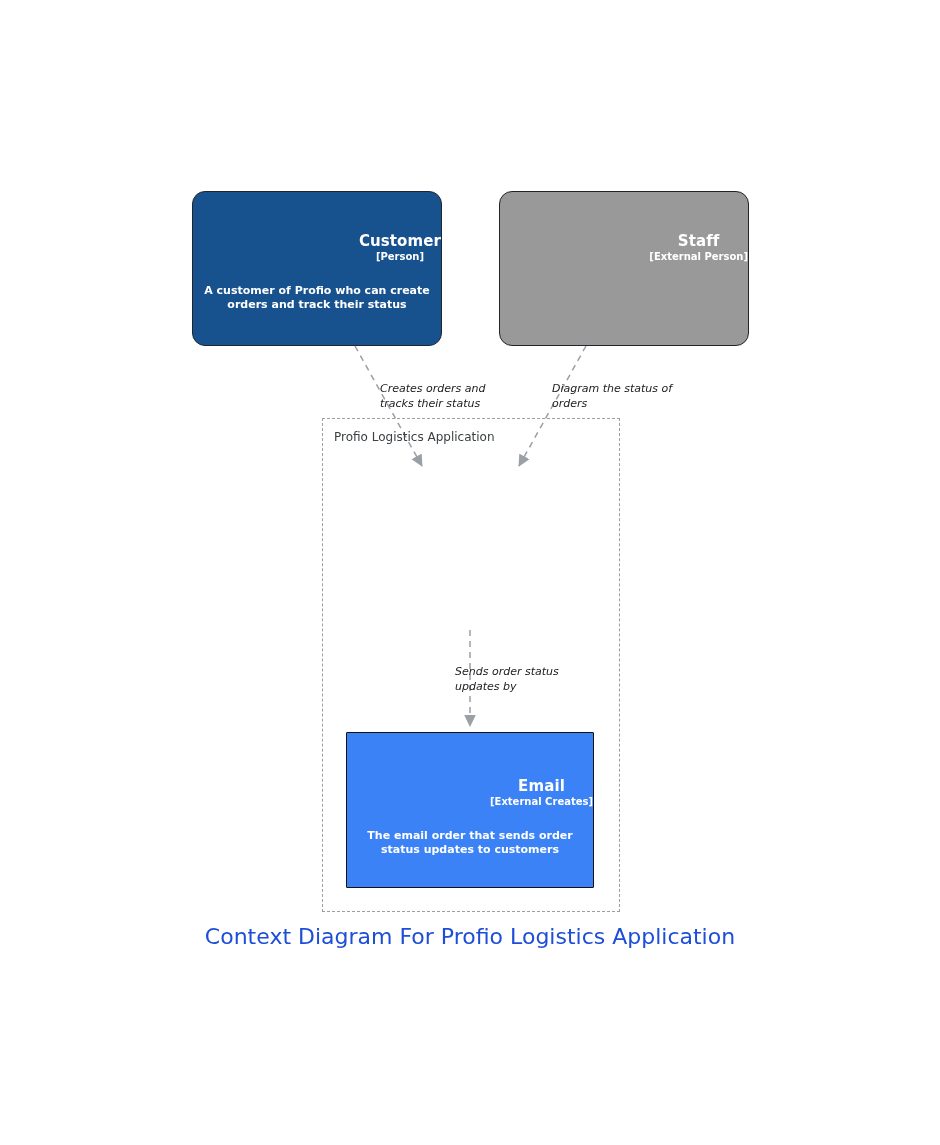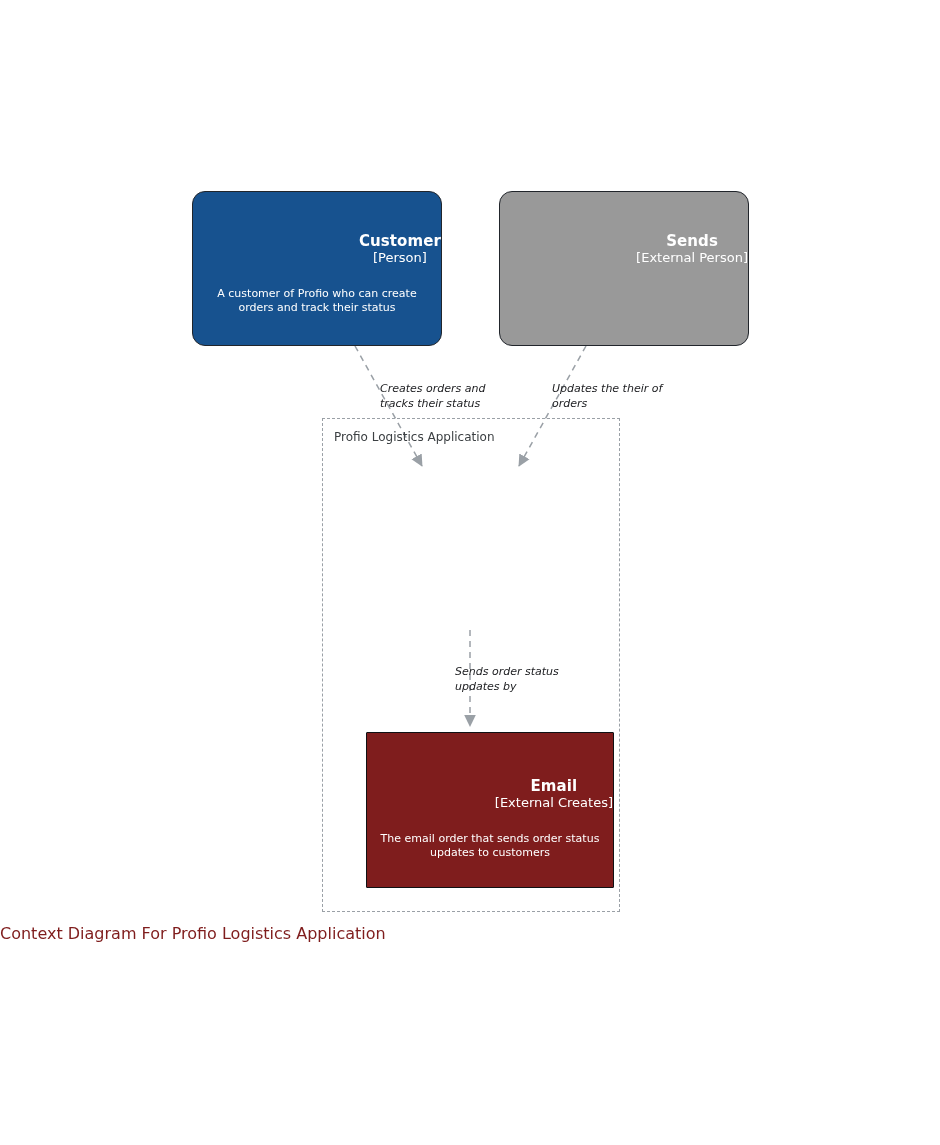--- a/index.html
+++ b/index.html
@@ -59,45 +59,45 @@
     color: #ffffff;
     z-index: 4;
   }
   .node .title {
     font-size: 15px;
     font-weight: bold;
     line-height: 1.1;
     letter-spacing: 0.1px;
   }
   .node .subtitle {
-    font-size: 13px;
-    font-weight: normal;
+    font-size: 10px;
+    font-weight: bold;
     line-height: 1.15;
     margin-top: 1px;
   }
   .node .desc {
     font-size: 11px;
-    font-weight: normal;
+    font-weight: bold;
     line-height: 1.25;
     padding: 0 10px;
   }
 
   .node-person {
     border-radius: 13px;
     border: 1.6px solid #21252b;
   }
   .node-person.dark   { background: #17528f; }
   .node-person.gray   { background: #999999; }
 
   .node-box {
     border: 1.6px solid #0f1114;
     border-radius: 1px;
   }
   .node-box.blue { background: #1f75d0; }
-  .node-box.gray { background: #7f1d1d; margin-left: 20px; }
+  .node-box.gray { background: #3b82f6; }
 
   
   .node-person .head-group { margin-top: 41px; }
   .node-person .desc       { margin-top: 22px; }
 
   .node-box.blue .head-group { margin-top: 45px; }
   .node-box.blue .desc       { margin-top: 22px; }
 
   .node-box.gray .head-group { margin-top: 45px; }
   .node-box.gray .desc       { margin-top: 22px; }
@@ -109,23 +109,23 @@
     color: #202124;
     line-height: 1.35;
     z-index: 5;
     white-space: pre-line;
     font-style: italic;
   }
 
   
   .caption {
     position: absolute;
-    font-size: 16px;
-    color: #7f1d1d;
-    text-align: left;
+    font-size: 22px;
+    color: #1d4ed8;
+    text-align: center;
     white-space: nowrap;
     z-index: 5;
   }
 </style>
 </head>
 <body>
 
 <div id="canvas">
 
   <svg id="edges" viewBox="0 0 940 1145" width="940" height="1145">
@@ -148,38 +148,38 @@
   <div class="node node-person dark" style="left:192px; top:191px; width:250px; height:155px;">
     <div class="head-group">
       <div class="title">Customer</div>
       <div class="subtitle">[Person]</div>
     </div>
     <div class="desc">A customer of Profio who can create orders and track their status</div>
   </div>
 
   <div class="node node-person gray" style="left:499px; top:191px; width:250px; height:155px;">
     <div class="head-group">
-      <div class="title">Sends</div>
+      <div class="title">Staff</div>
       <div class="subtitle">[External Person]</div>
     </div>
   </div>
 
 
   <div class="node node-box gray" style="left:346px; top:732px; width:248px; height:156px;">
     <div class="head-group">
       <div class="title">Email</div>
       <div class="subtitle">[External Creates]</div>
     </div>
     <div class="desc">The email order that sends order status updates to customers</div>
   </div>
 
   <div class="edge-label" style="left:380px; top:382px; width:136px;">Creates orders and
 tracks their status</div>
 
-  <div class="edge-label" style="left:552px; top:382px; width:136px;">Updates the their of
+  <div class="edge-label" style="left:552px; top:382px; width:136px;">Diagram the status of
 orders</div>
 
   <div class="edge-label" style="left:455px; top:665px; width:136px;">Sends order status
 updates by</div>
 
   <div class="caption" style="left:0px; top:924px; width:940px;">Context Diagram For Profio Logistics Application</div>
 
 </div>
 
 </body></html>

